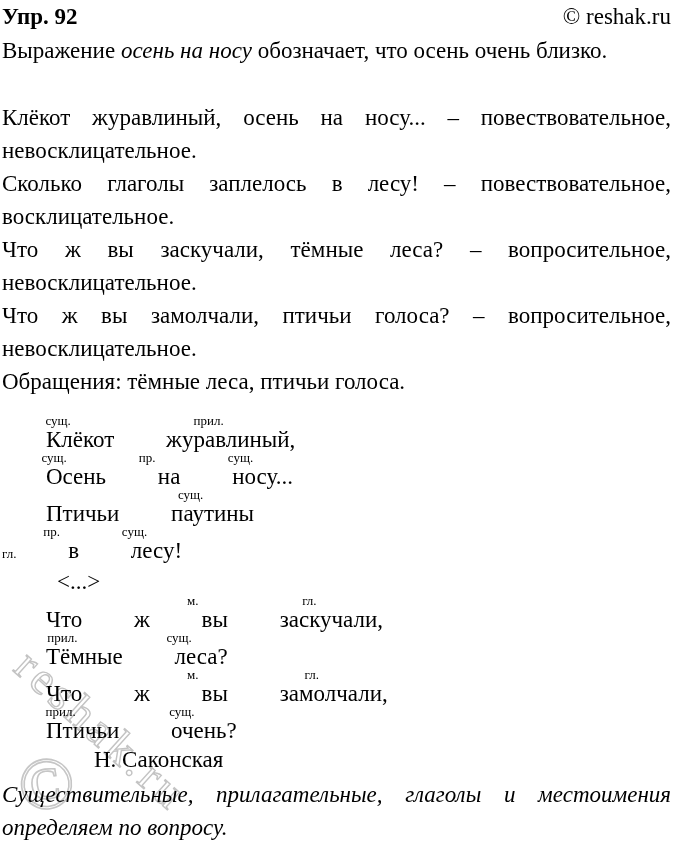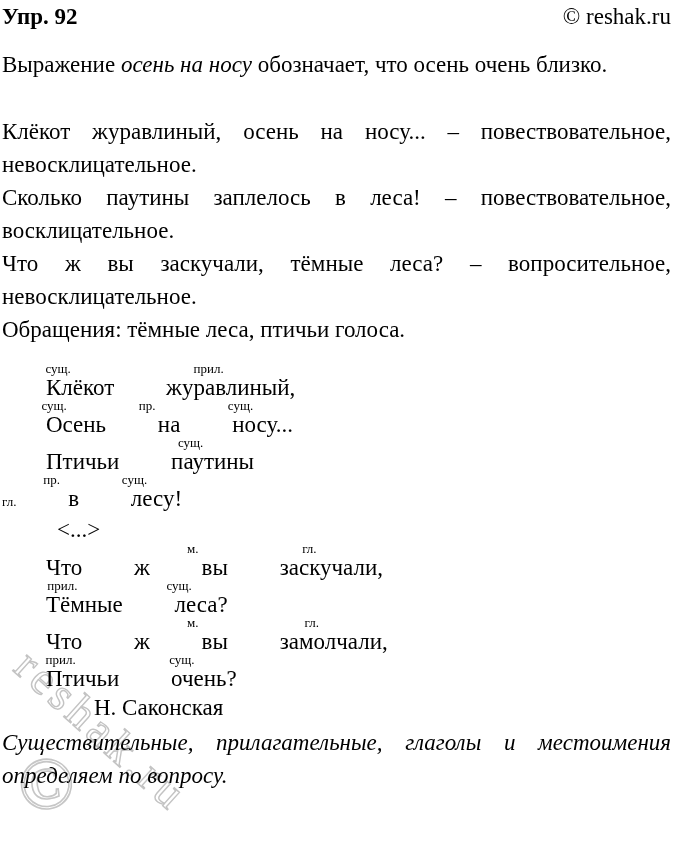--- a/index.html
+++ b/index.html
@@ -40,21 +40,21 @@
     padding: 2px 2px 8px 2px;
   }
   .header-row {
     display: flex;
     justify-content: space-between;
     align-items: baseline;
     line-height: 30px;
   }
   .exercise { font-weight: bold; }
   .intro {
-    margin: 16px 0 34px 0;
+    margin: 2px 0 34px 0;
     line-height: 33px;
   }
   .italic { font-style: italic; }
   .para {
     margin: 0;
     line-height: 33px;
     text-align: justify;
   }
   .poem { margin-top: 16px; }
   .poem-line {
@@ -104,22 +104,23 @@
 
   <div class="header-row">
     <span class="exercise">Упр. 92</span>
     <span class="copyright">© reshak.ru</span>
   </div>
 
   <p class="intro"><span>Выражение </span><span class="italic">осень на носу</span><span> обозначает, что осень очень близко.</span></p>
 
   <div id="analysis">
       <p class="para">Клёкот журавлиный, осень на носу... – повествовательное, невосклицательное.</p>
-      <p class="para">Сколько паутины заплелось в леса! – повествовательное, восклицательное.</p>
+      <p class="para">Сколько глаголы заплелось в лесу! – повествовательное, восклицательное.</p>
       <p class="para">Что ж вы заскучали, тёмные леса? – вопросительное, невосклицательное.</p>
+      <p class="para">Что ж вы замолчали, птичьи голоса? – вопросительное, невосклицательное.</p>
       <p class="para">Обращения: тёмные леса, птичьи голоса.</p>
     </div>
 
   <div id="poem" class="poem">
       <div class="poem-line"><span class="word"><span class="pos-label">сущ.</span><span class="word-text">Клёкот</span></span> <span class="word"><span class="pos-label">прил.</span><span class="word-text">журавлиный,</span></span></div>
       <div class="poem-line"><span class="word"><span class="pos-label">сущ.</span><span class="word-text">Осень</span></span> <span class="word"><span class="pos-label">пр.</span><span class="word-text">на</span></span> <span class="word"><span class="pos-label">сущ.</span><span class="word-text">носу...</span></span></div>
       <div class="poem-line"><span class="word"><span class="word-text">Птичьи</span></span> <span class="word"><span class="pos-label">сущ.</span><span class="word-text">паутины</span></span></div>
       <div class="poem-line"><span class="word"><span class="pos-label">гл.</span></span> <span class="word"><span class="pos-label">пр.</span><span class="word-text">в</span></span> <span class="word"><span class="pos-label">сущ.</span><span class="word-text">лесу!</span></span></div>
       <div class="ellipsis-line">&lt;...&gt;</div>
       <div class="poem-line"><span class="word"><span class="word-text">Что</span></span> <span class="word"><span class="word-text">ж</span></span> <span class="word"><span class="pos-label">м.</span><span class="word-text">вы</span></span> <span class="word"><span class="pos-label">гл.</span><span class="word-text">заскучали,</span></span></div>

